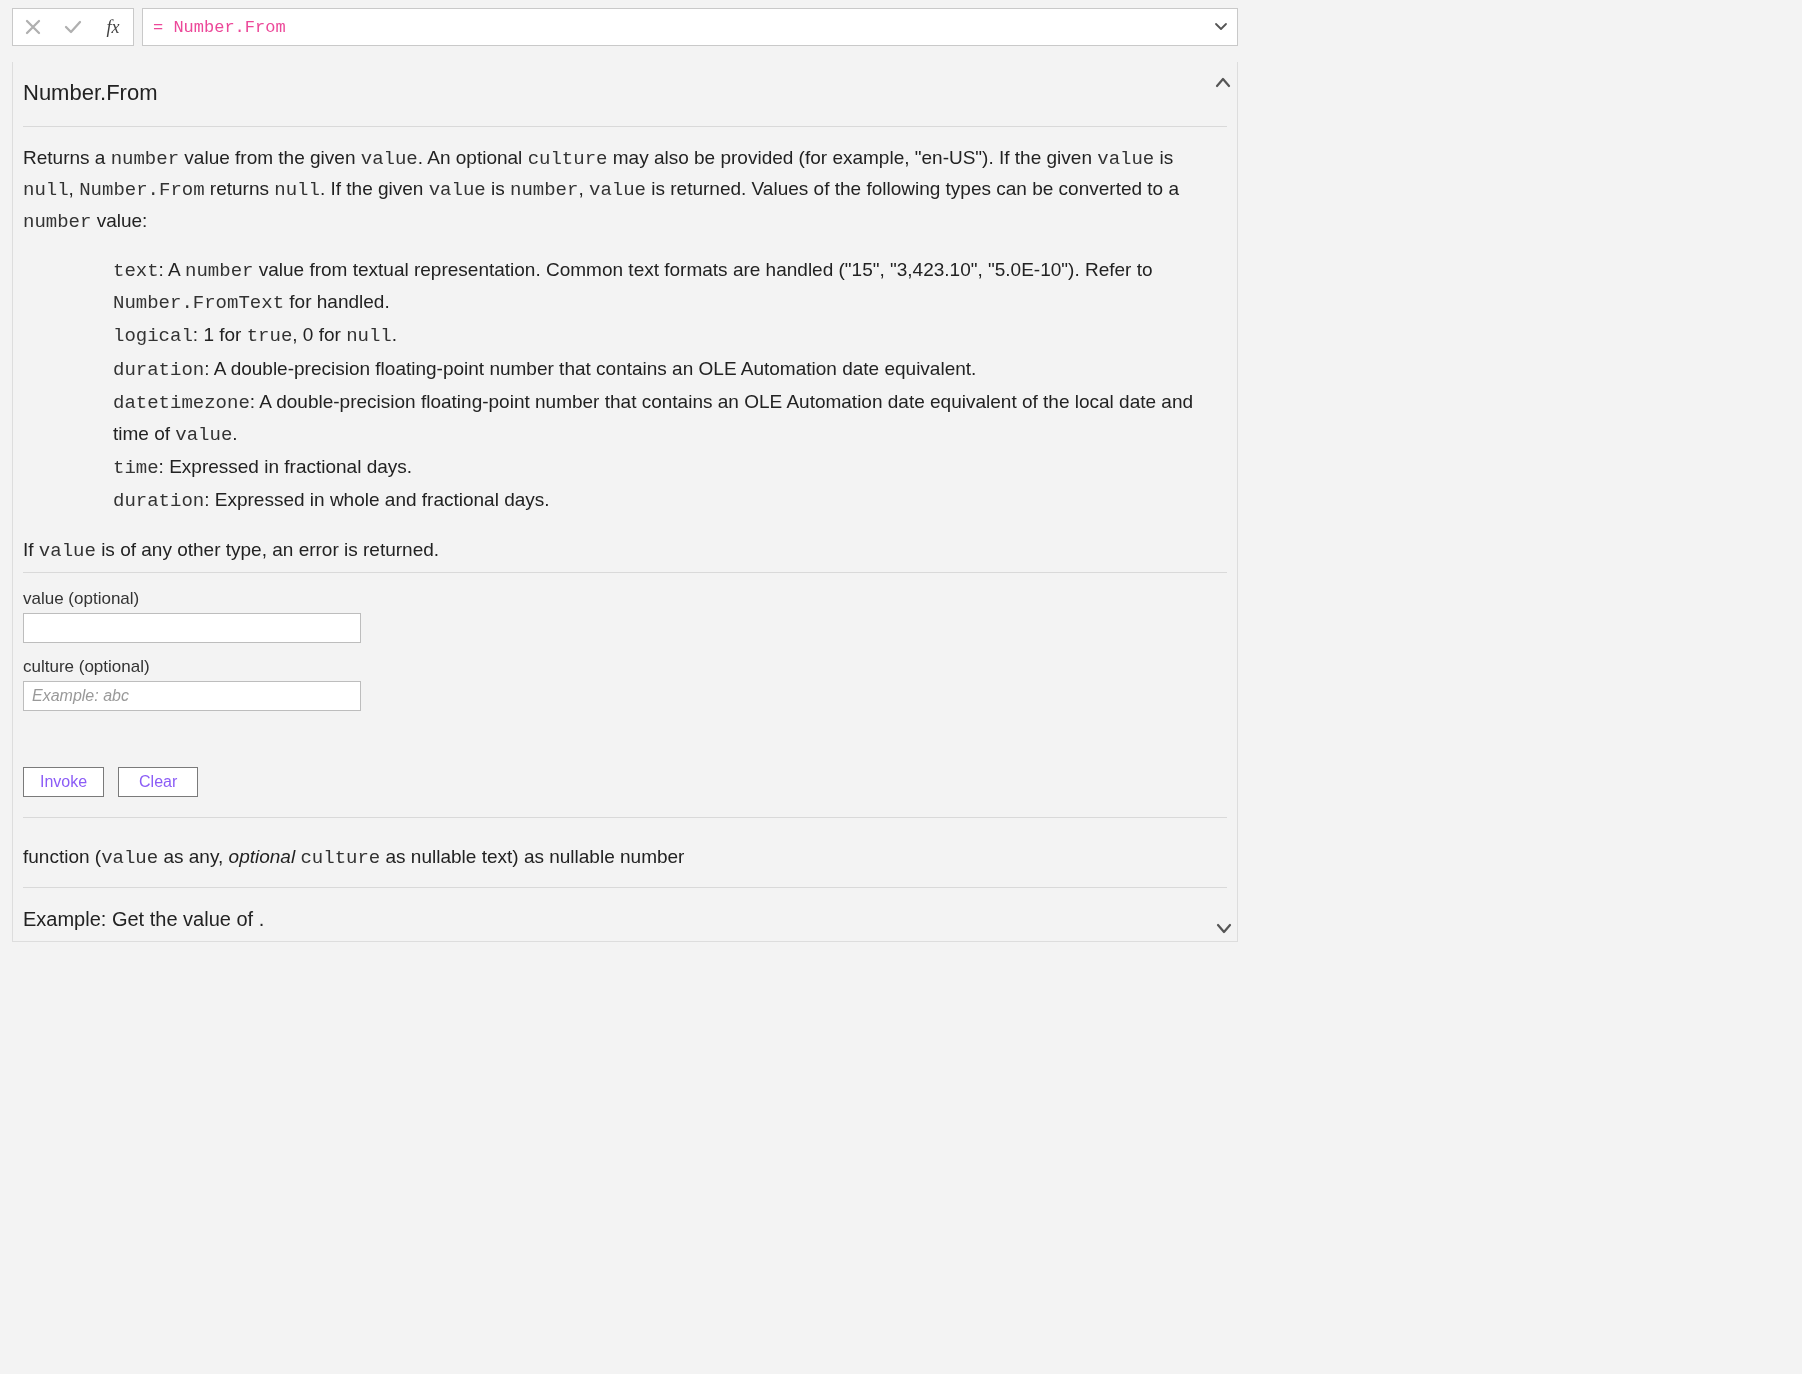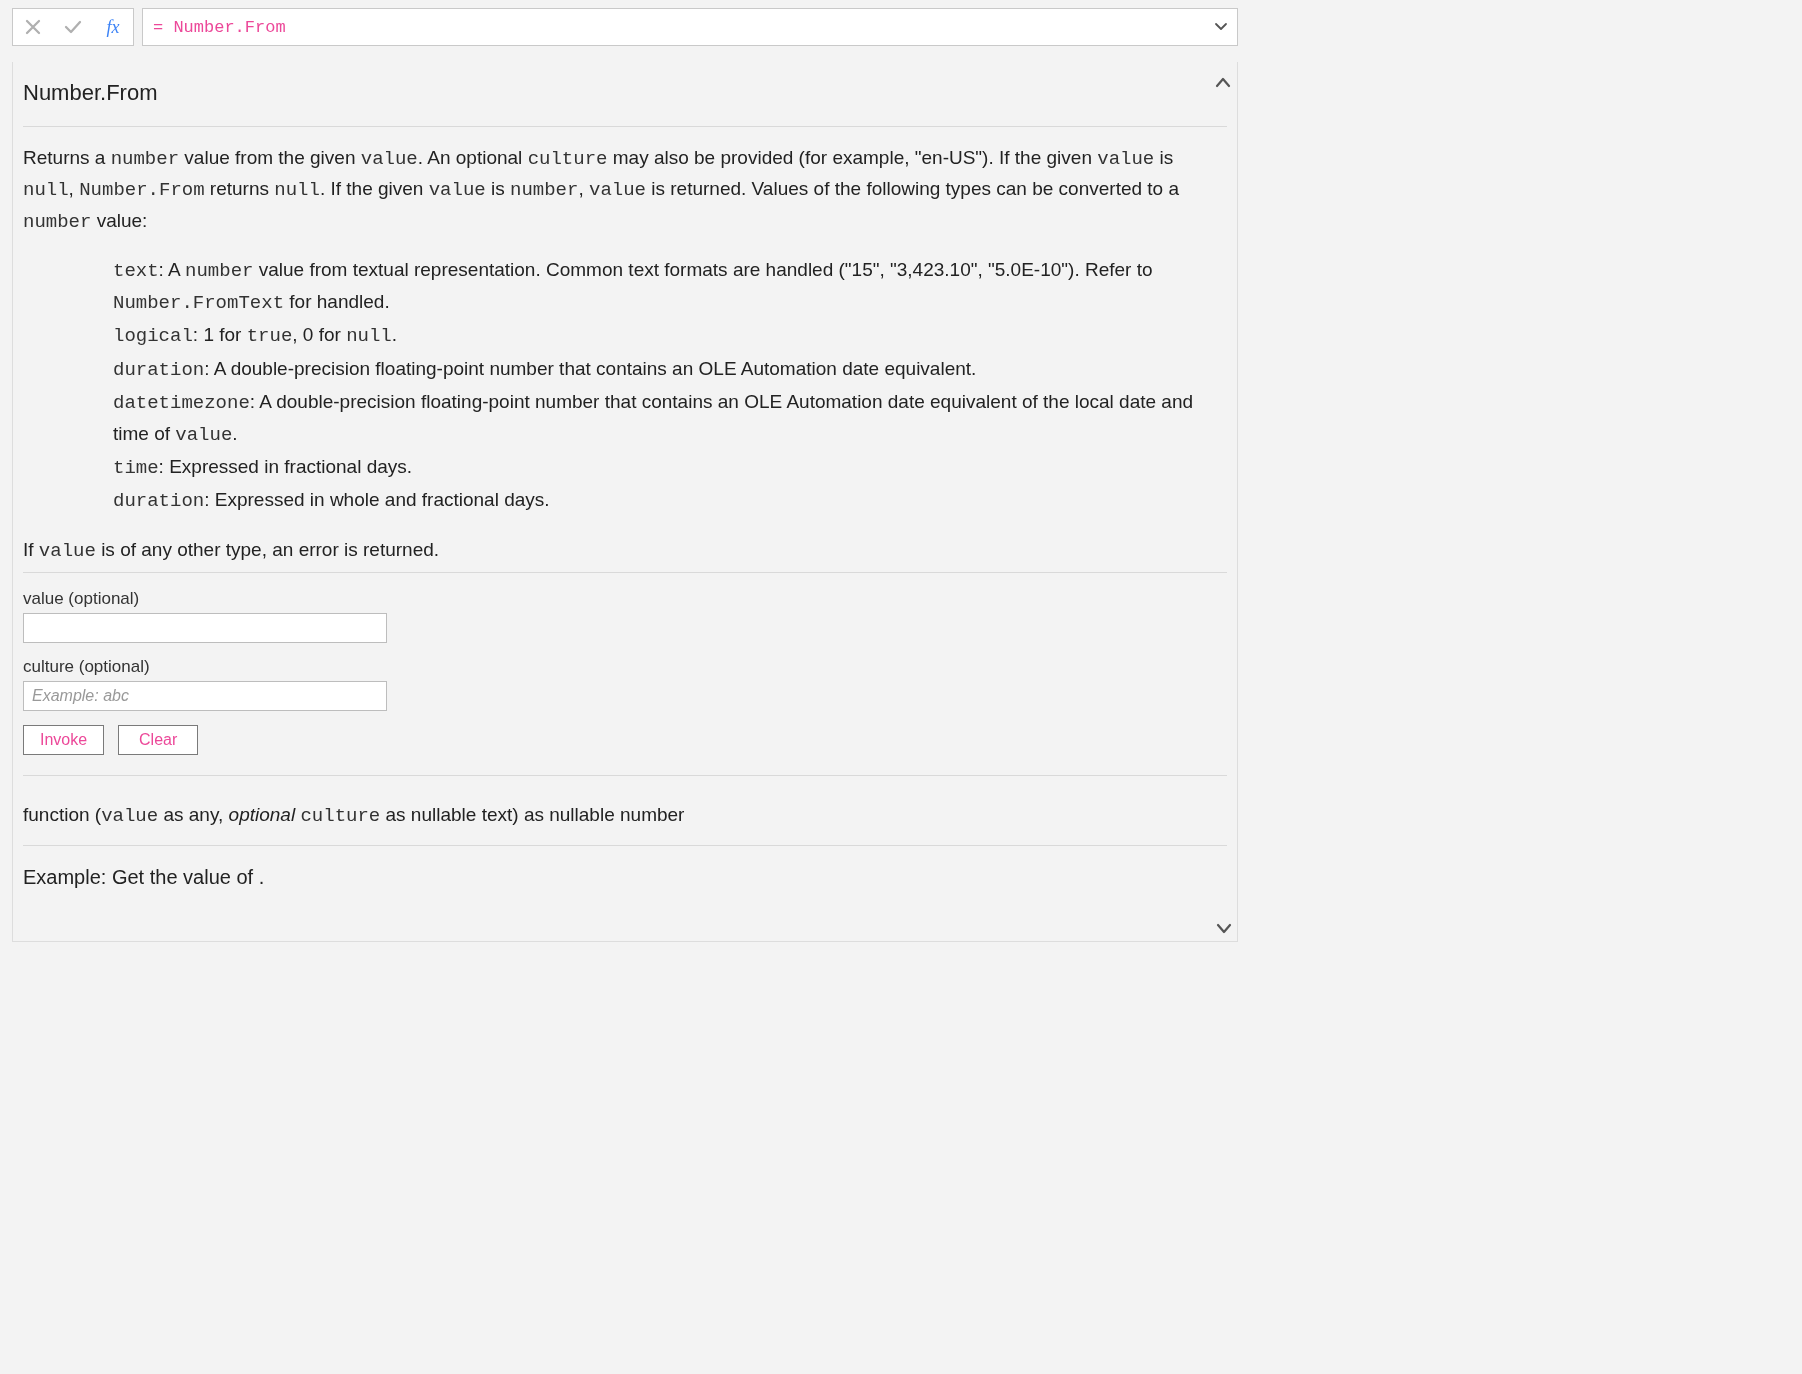--- a/index.html
+++ b/index.html
@@ -32,21 +32,21 @@
     background: #fff;
     height: 38px;
   }
   .tool-btn {
     width: 40px;
     height: 100%;
     display:flex; align-items:center; justify-content:center;
     color:#8a8a8a;
     cursor: default;
   }
-  .tool-btn.fx { font-style: italic; font-family: "Times New Roman", serif; font-size: 18px; color:#3b82f6;}
+  .tool-btn.fx { font-style: italic; font-family: "Times New Roman", serif; font-size: 18px; color:#404040;}
   .formula-input-wrap {
     flex:1;
     border:1px solid #c9c9c9;
     background:#fff;
     display:flex;
     align-items:center;
     height:38px;
     position:relative;
   }
   .formula-text {
@@ -101,42 +101,43 @@
     font-weight:400;
     margin-top: 8px;
     margin-bottom: 16px;
   }
   .param-label {
     font-size:17px;
     color:#333;
     margin-bottom:4px;
   }
   .param-input {
-    width: 364px;
+    width: 338px;
     height:30px;
     border:1px solid #bdbdbd;
     background:#fff;
     font-size:16px;
     padding: 2px 8px;
     font-style: normal;
     color:#333;
   }
   .param-input::placeholder { font-style: italic; color:#999; }
   .param-block { margin-bottom: 14px; }
   .btn-row { display:flex; gap:14px; margin-top: 14px; margin-bottom: 20px;}
   .btn {
     height:30px;
     min-width:80px;
     padding: 3px 16px;
     border:1px solid #7a7a7a;
     background:#fff;
     font-size:16px;
-    color:#ec4899;
+    color:#8b5cf6;
     cursor:pointer;
     font-family:inherit;
+    margin-top:42px;
   }
   .signature {
     font-size:19px;
     color:#222;
     padding: 12px 0;
   }
   .signature .opt { font-style: italic; }
   .collapse-up {
     position:absolute;
     right:6px;

